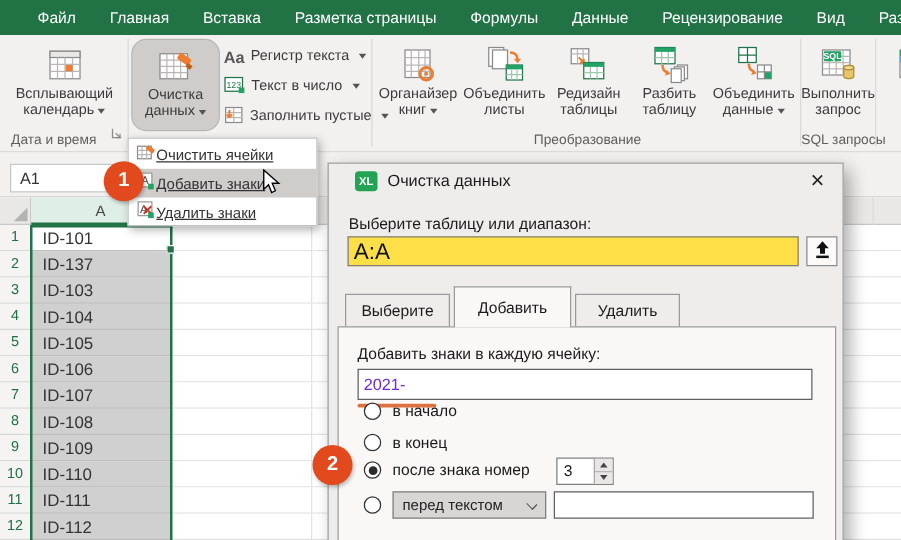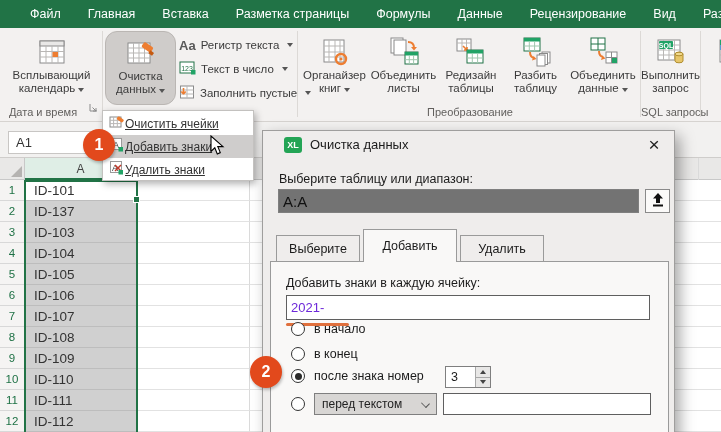--- a/index.html
+++ b/index.html
@@ -57,22 +57,22 @@
   .mi.hl{background:#cfcdcc;}
 
   
   .dialog{position:absolute;left:262px;top:130px;width:413px;height:310px;background:#efedec;border:1px solid #9f9e9d;
           box-shadow:5px 6px 14px rgba(0,0,0,.35);z-index:40;font-size:12.5px;color:#1b1b1b;}
   .dlg-title{height:27px;display:flex;align-items:center;padding-left:21px;gap:8px;font-size:13px;}
   .xlbadge{width:18px;height:16px;background:#23a455;color:#fff;font-size:9px;font-weight:bold;border-radius:3px;
            display:flex;align-items:center;justify-content:center;}
   .dlg-close{position:absolute;right:9px;top:5px;width:22px;height:19px;font-size:19px;line-height:17px;text-align:center;color:#222;cursor:default;}
   .rlabel{position:absolute;left:16px;top:41px;}
-  .rinput{position:absolute;left:15px;top:58px;width:361px;height:24px;border:1px solid #7f7f7f;background:#737373;
-          font-size:15px;padding:0 4px;font-family:inherit;color:#111;}
+  .rinput{position:absolute;left:15px;top:58px;width:361px;height:24px;border:1px solid #7f7f7f;background:#fde047;
+          font-size:18px;padding:0 4px;font-family:inherit;color:#111;}
   .rbtn{position:absolute;left:382px;top:58px;width:25px;height:24px;background:#fbfaf9;border:1px solid #8a8a8a;
         display:flex;align-items:center;justify-content:center;}
   .dtab{position:absolute;top:104px;height:27px;background:#efedec;border:1px solid #9a9a9a;text-align:center;
         line-height:26px;font-size:12.5px;}
   .dtab.active{top:98px;height:33px;background:#f9f8f7;border-bottom:none;z-index:2;}
   .dpanel{position:absolute;left:7px;top:130px;width:399px;height:180px;background:#f9f8f7;border:1px solid #9a9a9a;}
   .alabel{position:absolute;left:15px;top:14px;}
   .ainput{position:absolute;left:15px;top:33px;width:364px;height:25px;border:1px solid #5f5f5f;background:#fff;
           font-size:13px;padding:0 4px;font-family:inherit;color:#6d28d9;}
   .uline{position:absolute;left:15px;top:61px;width:63px;height:3px;background:#e0703d;border-radius:2px;}

